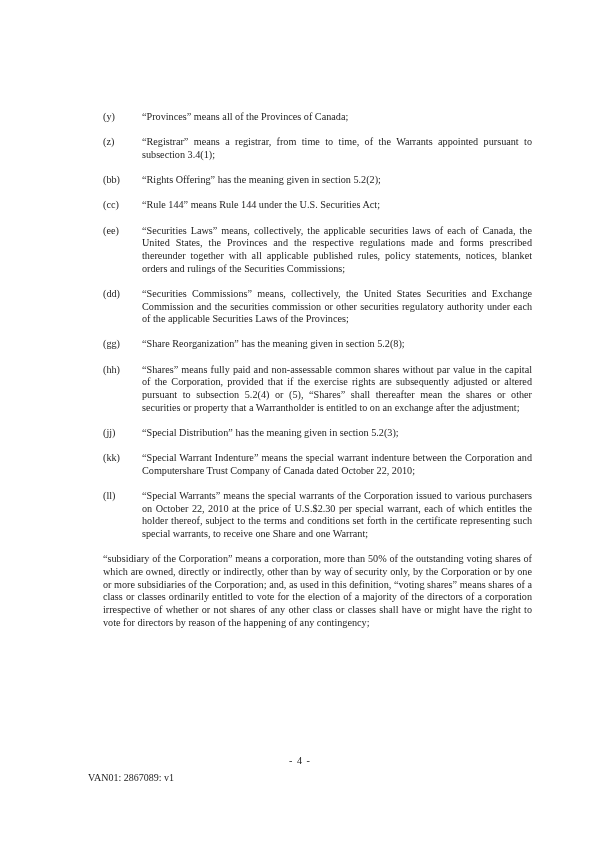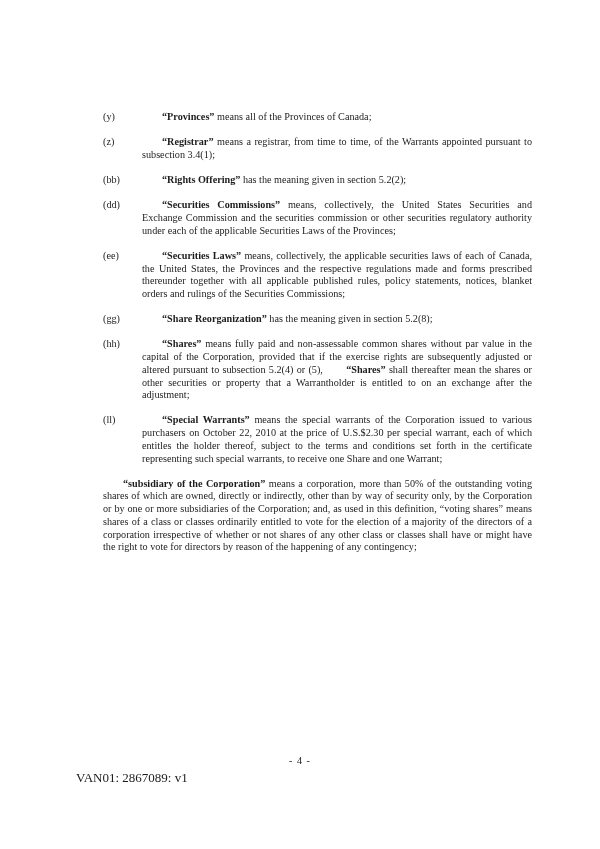--- a/index.html
+++ b/index.html
@@ -26,34 +26,34 @@
     margin-bottom: 12.5px;
   }
   .def-label {
     flex: 0 0 39px;
     width: 39px;
   }
   .def-text {
     flex: 1;
     text-align: justify;
   }
-  .def-text b { font-weight: bold; margin-left: 20px; }
+  .def-text b { font-weight: normal; }
   .page-number {
     position: absolute;
     left: 0;
     right: 0;
     top: 755px;
     text-align: center;
     letter-spacing: 1px;
   }
   .doc-ref {
     position: absolute;
-    left: 76px;
+    left: 88px;
     top: 773px;
-    font-size: 13px;
+    font-size: 10px;
     line-height: 10px;
   }
 </style>
 </head>
 <body>
 
 <div class="page">
   <main class="content">
       <div class="def-item">
         <span class="def-label">(y)</span>
@@ -61,34 +61,46 @@
       </div>
       <div class="def-item">
         <span class="def-label">(z)</span>
         <span class="def-text"><b>“Registrar”</b><span> means a registrar, from time to time, of the Warrants appointed pursuant to subsection 3.4(1);</span></span>
       </div>
       <div class="def-item">
         <span class="def-label">(bb)</span>
         <span class="def-text"><b>“Rights Offering”</b><span> has the meaning given in section 5.2(2);</span></span>
       </div>
       <div class="def-item">
-        <span class="def-label">(dd)</span>
-        <span class="def-text"><b>“Securities Commissions”</b><span> means, collectively, the United States Securities and Exchange Commission and the securities commission or other securities regulatory authority under each of the applicable Securities Laws of the Provinces;</span></span>
+        <span class="def-label">(cc)</span>
+        <span class="def-text"><b>“Rule 144”</b><span> means Rule 144 under the U.S. Securities Act;</span></span>
       </div>
       <div class="def-item">
         <span class="def-label">(ee)</span>
         <span class="def-text"><b>“Securities Laws”</b><span> means, collectively, the applicable securities laws of each of Canada, the United States, the Provinces and the respective regulations made and forms prescribed thereunder together with all applicable published rules, policy statements, notices, blanket orders and rulings of the Securities Commissions;</span></span>
+      </div>
+      <div class="def-item">
+        <span class="def-label">(dd)</span>
+        <span class="def-text"><b>“Securities Commissions”</b><span> means, collectively, the United States Securities and Exchange Commission and the securities commission or other securities regulatory authority under each of the applicable Securities Laws of the Provinces;</span></span>
       </div>
       <div class="def-item">
         <span class="def-label">(gg)</span>
         <span class="def-text"><b>“Share Reorganization”</b><span> has the meaning given in section 5.2(8);</span></span>
       </div>
       <div class="def-item">
         <span class="def-label">(hh)</span>
         <span class="def-text"><b>“Shares”</b><span> means fully paid and non-assessable common shares without par value in the capital of the Corporation, provided that if the exercise rights are subsequently adjusted or altered pursuant to subsection 5.2(4) or (5), </span><b>“Shares”</b><span> shall thereafter mean the shares or other securities or property that a Warrantholder is entitled to on an exchange after the adjustment;</span></span>
+      </div>
+      <div class="def-item">
+        <span class="def-label">(jj)</span>
+        <span class="def-text"><b>“Special Distribution”</b><span> has the meaning given in section 5.2(3);</span></span>
+      </div>
+      <div class="def-item">
+        <span class="def-label">(kk)</span>
+        <span class="def-text"><b>“Special Warrant Indenture”</b><span> means the special warrant indenture between the Corporation and Computershare Trust Company of Canada dated October 22, 2010;</span></span>
       </div>
       <div class="def-item">
         <span class="def-label">(ll)</span>
         <span class="def-text"><b>“Special Warrants”</b><span> means the special warrants of the Corporation issued to various purchasers on October 22, 2010 at the price of U.S.$2.30 per special warrant, each of which entitles the holder thereof, subject to the terms and conditions set forth in the certificate representing such special warrants, to receive one Share and one Warrant;</span></span>
       </div>
       <div class="def-item">
         <span class="def-text"><b>“subsidiary of the Corporation”</b><span> means a corporation, more than 50% of the outstanding voting shares of which are owned, directly or indirectly, other than by way of security only, by the Corporation or by one or more subsidiaries of the Corporation; and, as used in this definition, “voting shares” means shares of a class or classes ordinarily entitled to vote for the election of a majority of the directors of a corporation irrespective of whether or not shares of any other class or classes shall have or might have the right to vote for directors by reason of the happening of any contingency;</span></span>
       </div>
     </main>
   <div class="page-number">- 4 -</div>

